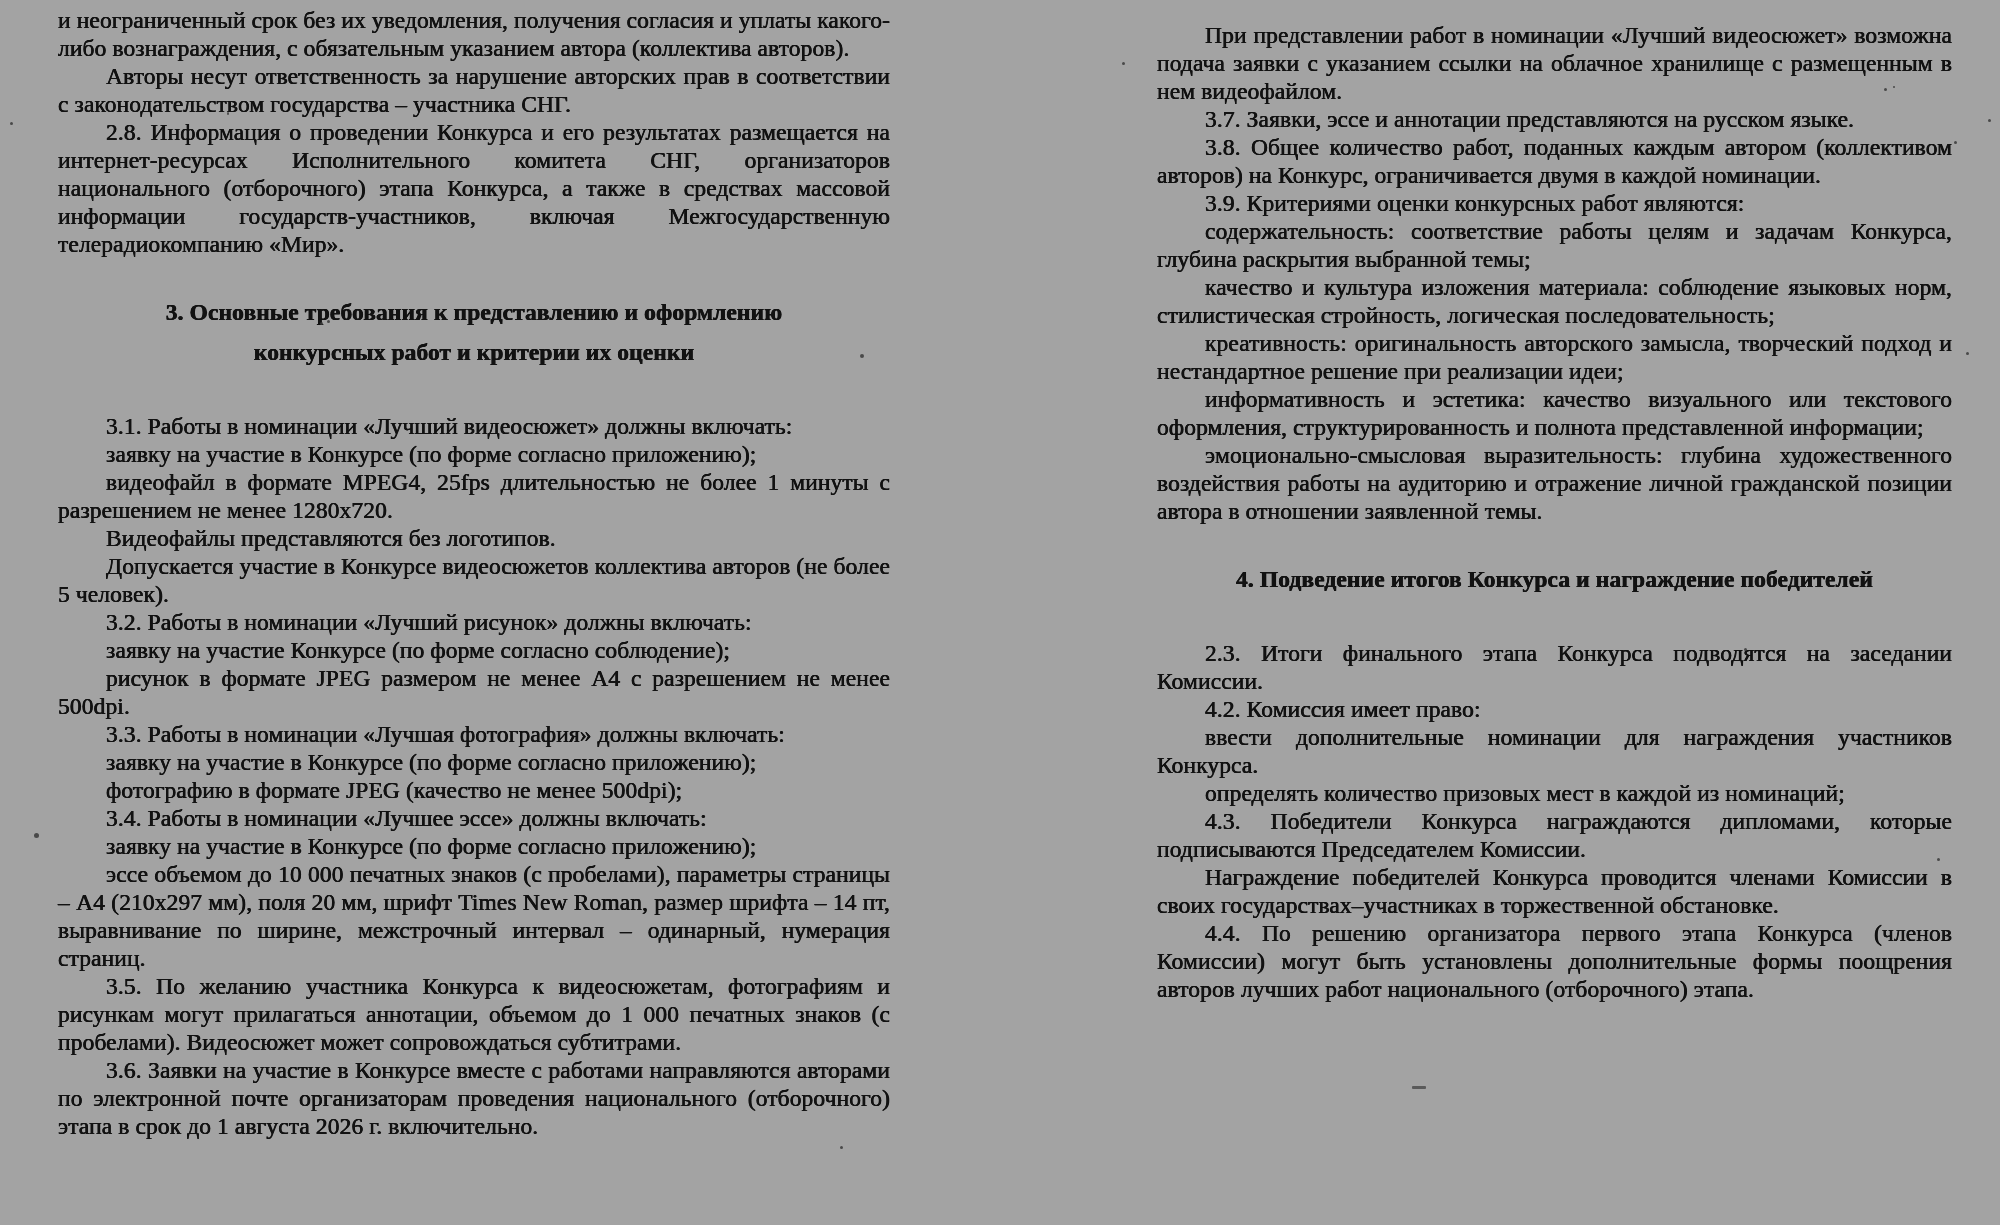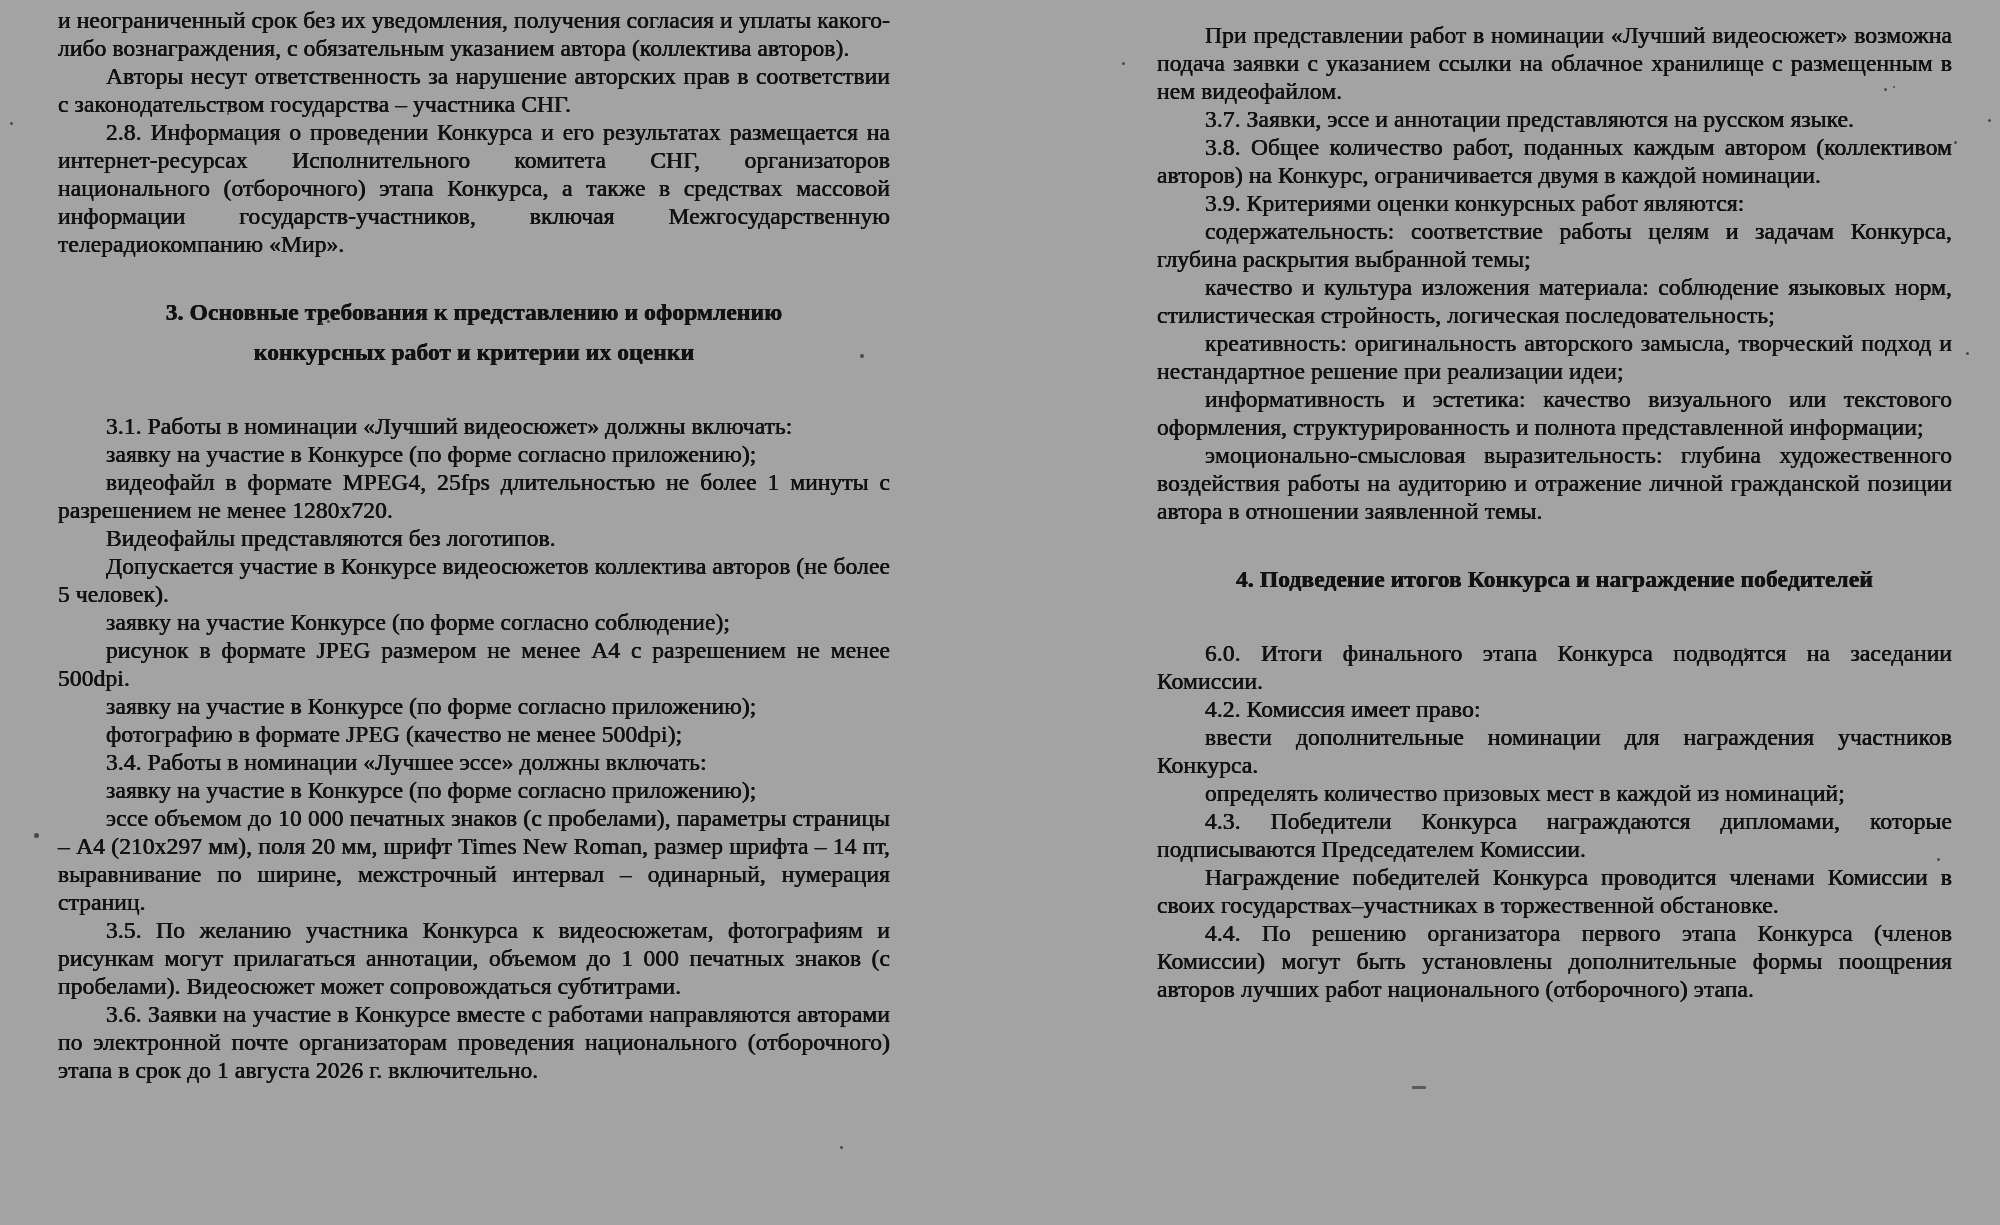--- a/index.html
+++ b/index.html
@@ -49,42 +49,44 @@
   <div class="col col-left" id="col-left">
       <p class="continuation">и неограниченный срок без их уведомления, получения согласия и уплаты какого-либо вознаграждения, с обязательным указанием автора (коллектива авторов).</p>
       <p class="paragraph">Авторы несут ответственность за нарушение авторских прав в соответствии с законодательством государства – участника СНГ.</p>
       <p class="paragraph">2.8. Информация о проведении Конкурса и его результатах размещается на интернет-ресурсах Исполнительного комитета СНГ, организаторов национального (отборочного) этапа Конкурса, а также в средствах массовой информации государств-участников, включая Межгосударственную телерадиокомпанию «Мир».</p>
       <h3 class="heading">3. Основные требования к представлению и оформлению конкурсных работ и критерии их оценки</h3>
       <p class="paragraph">3.1. Работы в номинации «Лучший видеосюжет» должны включать:</p>
       <p class="paragraph">заявку на участие в Конкурсе (по форме согласно приложению);</p>
       <p class="paragraph">видеофайл в формате MPEG4, 25fps длительностью не более 1 минуты с разрешением не менее 1280x720.</p>
       <p class="paragraph">Видеофайлы представляются без логотипов.</p>
       <p class="paragraph">Допускается участие в Конкурсе видеосюжетов коллектива авторов (не более 5 человек).</p>
+      <p class="paragraph">3.2. Работы в номинации «Лучший рисунок» должны включать:</p>
       <p class="paragraph">заявку на участие Конкурсе (по форме согласно соблюдение);</p>
       <p class="paragraph">рисунок в формате JPEG размером не менее А4 с разрешением не менее 500dpi.</p>
+      <p class="paragraph">3.3. Работы в номинации «Лучшая фотография» должны включать:</p>
       <p class="paragraph">заявку на участие в Конкурсе (по форме согласно приложению);</p>
       <p class="paragraph">фотографию в формате JPEG (качество не менее 500dpi);</p>
       <p class="paragraph">3.4. Работы в номинации «Лучшее эссе» должны включать:</p>
       <p class="paragraph">заявку на участие в Конкурсе (по форме согласно приложению);</p>
       <p class="paragraph">эссе объемом до 10 000 печатных знаков (с пробелами), параметры страницы – А4 (210x297 мм), поля 20 мм, шрифт Times New Roman, размер шрифта – 14 пт, выравнивание по ширине, межстрочный интервал – одинарный, нумерация страниц.</p>
       <p class="paragraph">3.5. По желанию участника Конкурса к видеосюжетам, фотографиям и рисункам могут прилагаться аннотации, объемом до 1 000 печатных знаков (с пробелами). Видеосюжет может сопровождаться субтитрами.</p>
       <p class="paragraph">3.6. Заявки на участие в Конкурсе вместе с работами направляются авторами по электронной почте организаторам проведения национального (отборочного) этапа в срок до 1 августа 2026 г. включительно.</p>
     </div>
   <div class="col col-right" id="col-right">
       <p class="paragraph">При представлении работ в номинации «Лучший видеосюжет» возможна подача заявки с указанием ссылки на облачное хранилище с размещенным в нем видеофайлом.</p>
       <p class="paragraph">3.7. Заявки, эссе и аннотации представляются на русском языке.</p>
       <p class="paragraph">3.8. Общее количество работ, поданных каждым автором (коллективом авторов) на Конкурс, ограничивается двумя в каждой номинации.</p>
       <p class="paragraph">3.9. Критериями оценки конкурсных работ являются:</p>
       <p class="paragraph">содержательность: соответствие работы целям и задачам Конкурса, глубина раскрытия выбранной темы;</p>
       <p class="paragraph">качество и культура изложения материала: соблюдение языковых норм, стилистическая стройность, логическая последовательность;</p>
       <p class="paragraph">креативность: оригинальность авторского замысла, творческий подход и нестандартное решение при реализации идеи;</p>
       <p class="paragraph">информативность и эстетика: качество визуального или текстового оформления, структурированность и полнота представленной информации;</p>
       <p class="paragraph">эмоционально-смысловая выразительность: глубина художественного воздействия работы на аудиторию и отражение личной гражданской позиции автора в отношении заявленной темы.</p>
       <h3 class="heading">4. Подведение итогов Конкурса и награждение победителей</h3>
-      <p class="paragraph">6.0. Итоги финального этапа Конкурса подводятся на заседании Комиссии.</p>
+      <p class="paragraph">2.3. Итоги финального этапа Конкурса подводятся на заседании Комиссии.</p>
       <p class="paragraph">4.2. Комиссия имеет право:</p>
       <p class="paragraph">ввести дополнительные номинации для награждения участников Конкурса.</p>
       <p class="paragraph">определять количество призовых мест в каждой из номинаций;</p>
       <p class="paragraph">4.3. Победители Конкурса награждаются дипломами, которые подписываются Председателем Комиссии.</p>
       <p class="paragraph">Награждение победителей Конкурса проводится членами Комиссии в своих государствах–участниках в торжественной обстановке.</p>
       <p class="paragraph">4.4. По решению организатора первого этапа Конкурса (членов Комиссии) могут быть установлены дополнительные формы поощрения авторов лучших работ национального (отборочного) этапа.</p>
     </div>
 <div class="speck" style="left: 320px; top: 322px; width: 3px; height: 3px;"></div>
     <div class="speck" style="left: 327px; top: 320px; width: 3px; height: 3px;"></div>
     <div class="speck" style="left: 227px; top: 112px; width: 2px; height: 3px;"></div>

